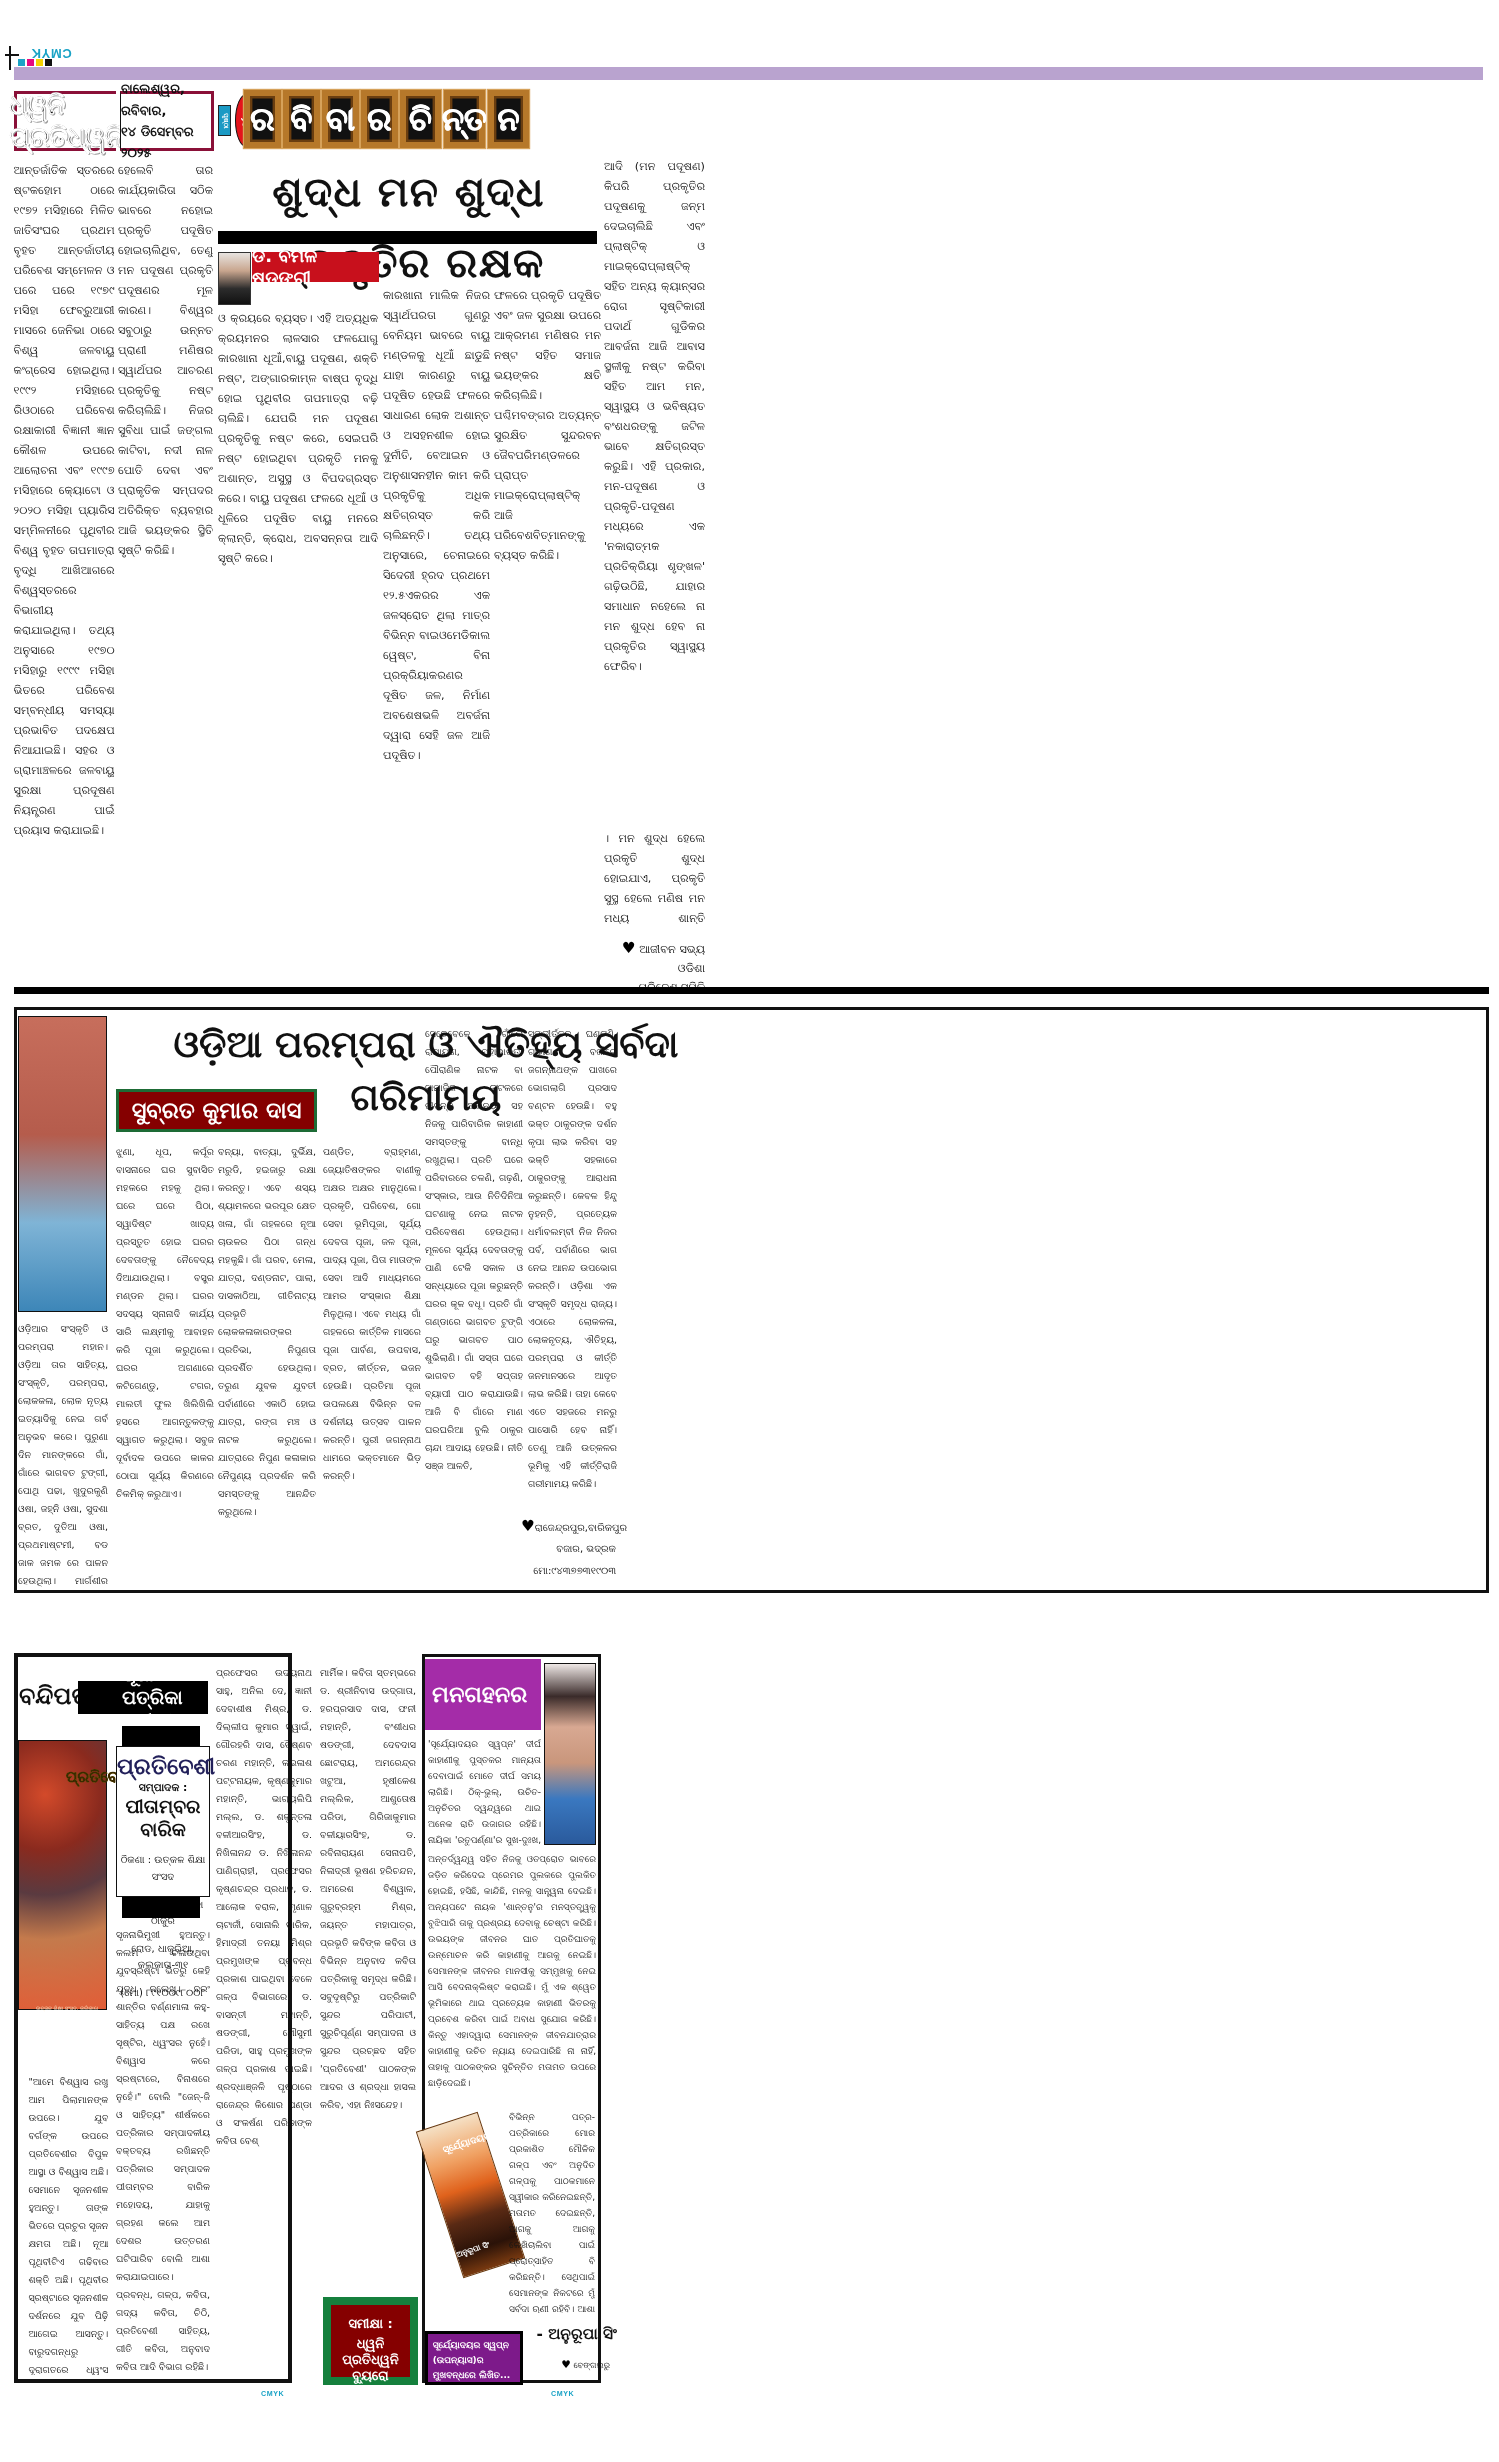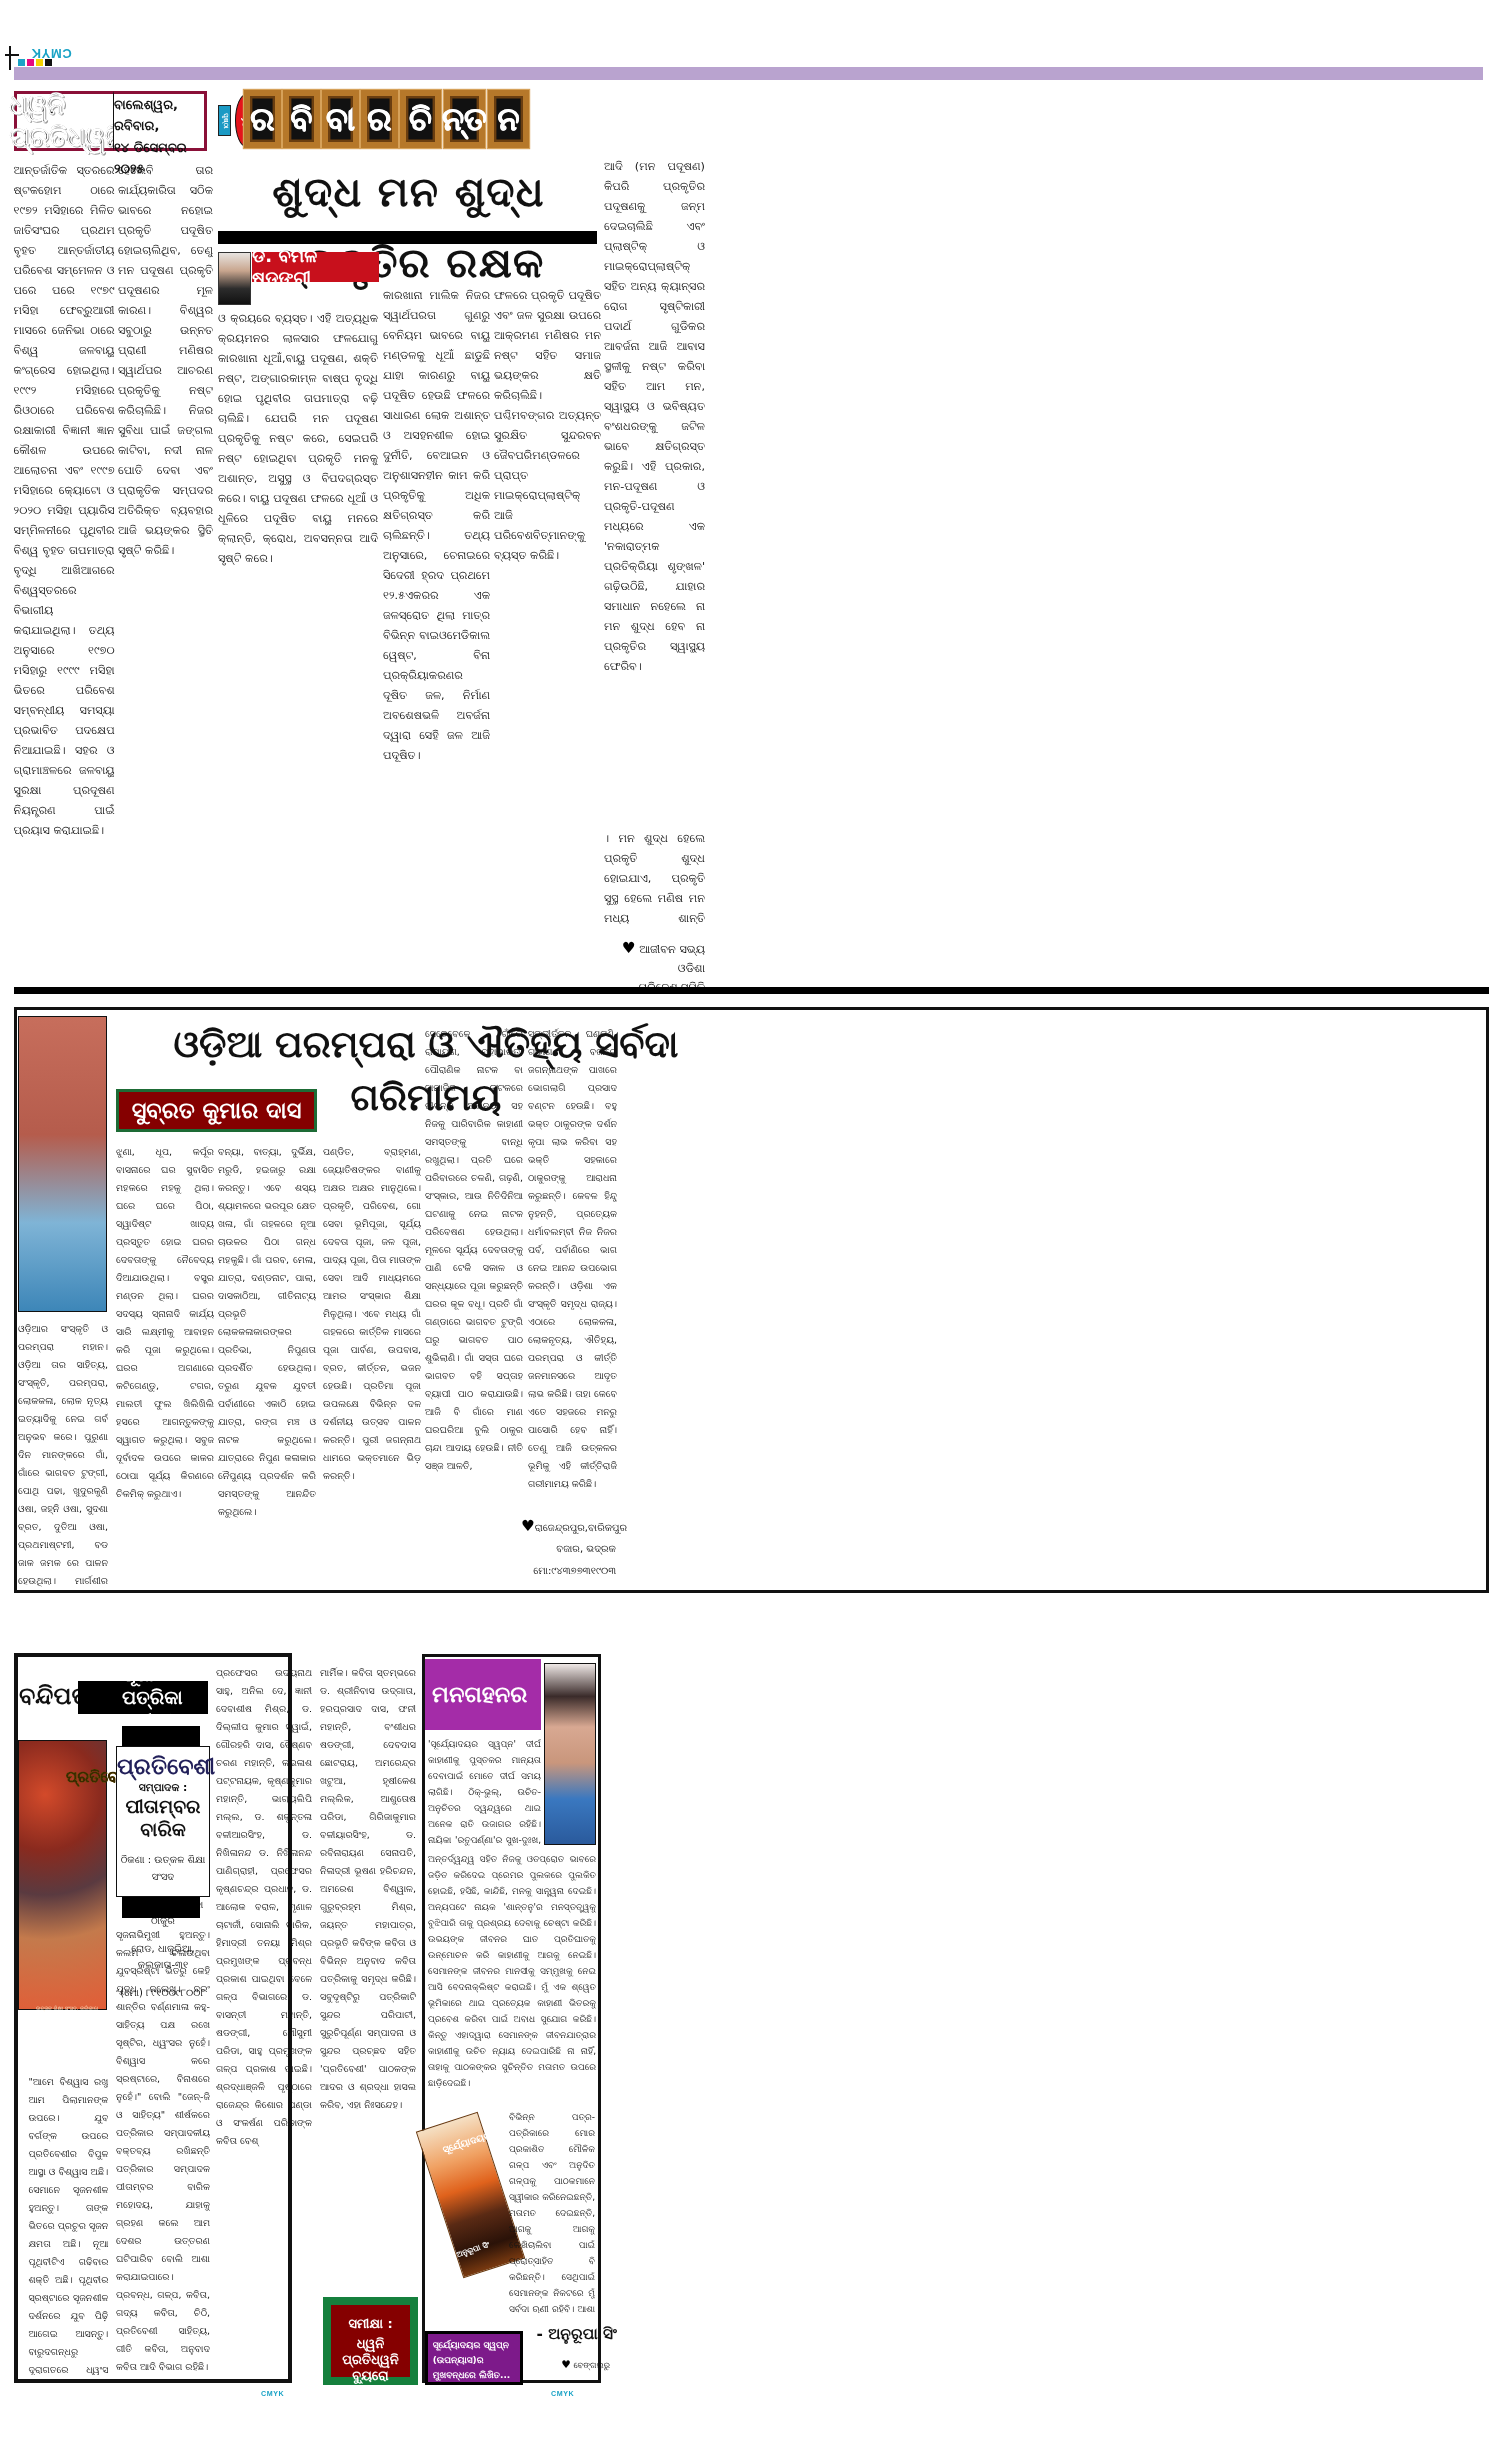--- a/index.html
+++ b/index.html
@@ -13,21 +13,21 @@
   .cross-h { position: absolute; height: 1.8px; background: #111; }
   .cross-v { position: absolute; width: 1.8px; background: #111; }
   .cmyk-label { position: absolute; font-family: "Liberation Sans", sans-serif; font-size: 13px; font-weight: bold; letter-spacing: 0.6px; }
   .sw { display:inline-block; width: 7.1px; height: 7.1px; margin-right: 1.8px; }
 
   .purple-bar { position: absolute; left: 14.2px; top: 67px; width: 1469px; height: 13px; background: #b9a3cf; }
 
   
   .masthead { position: absolute; left: 13.6px; top: 91px; width: 195px; height: 60px; border: 3px solid #8a1038; border-right: none; background: #fff; display:flex; align-items:center; justify-content:center; }
   .masthead .logo { font-family: "DejaVu Sans", sans-serif; font-weight: 900; font-size: 27px; color: #111; -webkit-text-stroke: 0.6px #fff; text-shadow: 1.2px 1.2px 0 #999; letter-spacing: -0.6px; }
-  .datebox { position: absolute; left: 113px; top: 91px; width: 94px; height: 60px; border: 3px solid #8a1038; border-left: 1.8px solid #111; display:flex; flex-direction:column; align-items:center; font-size: 13px; font-weight: bold; line-height: 21.3px; background:#fff; }
+  .datebox { position: absolute; left: 120px; top: 91px; width: 94px; height: 60px; border: 3px solid #8a1038; border-left: 1.8px solid #111; display:flex; flex-direction:column; align-items:center; justify-content:center; font-size: 13px; font-weight: bold; line-height: 21.3px; background:#fff; }
 
   .page-badge { position: absolute; left: 218px; top: 105px; width: 13px; height: 31px; background: #1b9ac4; border: 1.2px solid #222; color: #fff; font-size: 6.5px; font-weight: bold; writing-mode: vertical-rl; text-align:center; }
   .page-num { position: absolute; left: 235px; top: 94px; width: 22.5px; height: 53px; border-radius: 50%; background: #e4141b; border: 1.2px solid #111; color:#fff; font-weight: 900; font-size: 18px; display:flex; align-items:center; justify-content:center; }
   .tile { position: absolute; top: 90px; height: 58px; background: #111; border: 6px solid #b6782a; box-shadow: inset 0 0 0 2.4px #6a3e10, 0 0 0 1.2px #d6a25a; display:flex; align-items:center; justify-content:center; color:#fff; font-weight: 900; font-size: 32px; -webkit-text-stroke: 0.6px #fff; }
 
   .rule-thick { position: absolute; height: 7.1px; background: #000; }
   .photo-2 { position: absolute; left: 18px; top: 1016px; width: 89px; height: 296px; background: linear-gradient(180deg,#c76e5c 0%,#b55c4c 40%,#7fb4d6 70%,#3d86b8 100%); border: 1.8px solid #111; }
   .headline-2 { position: absolute; left: 118px; top: 1018px; width: 616px; height: 53px; font-weight: 900; font-size: 37px; line-height: 53px; color:#111; text-align: center; }
   .author-bar-2 { position: absolute; left: 116px; top: 1089px; width: 622px; height: 43px; background: #850000; border: 3.6px solid #1d6b35; color: #fff; font-size: 22.5px; font-weight: bold; display:flex; align-items:center; justify-content:center; }
   .vgl-logo { position: absolute; left: 19px; top: 1667px; width: 59px; height: 59px; font-size: 32px; font-weight: 900; line-height: 59px; text-align:center; }

